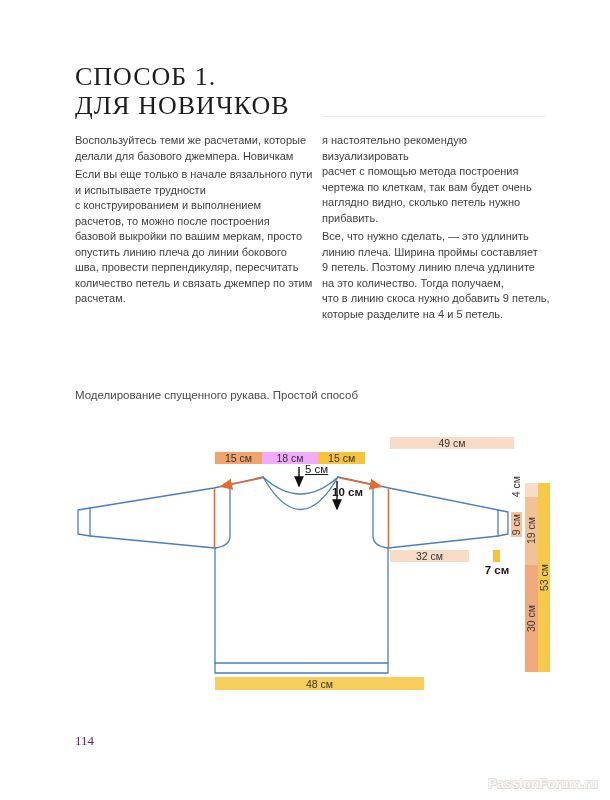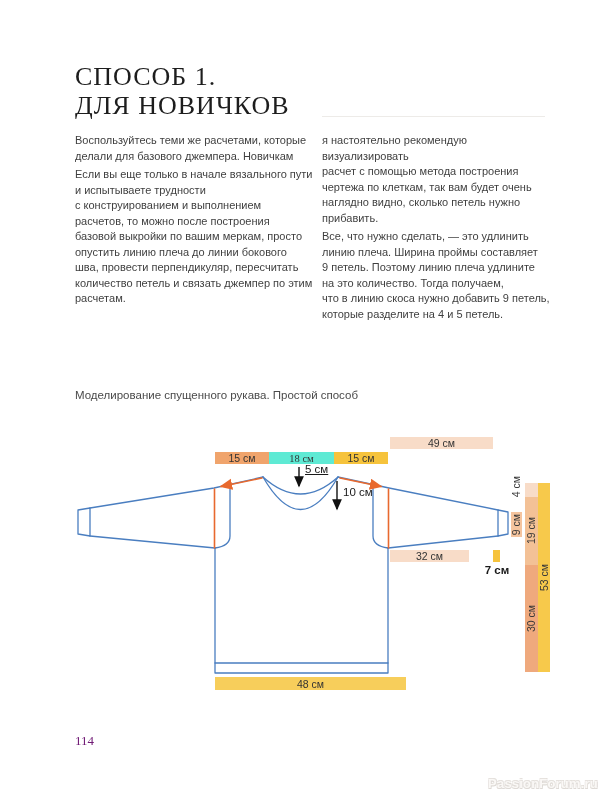--- a/index.html
+++ b/index.html
@@ -48,21 +48,21 @@
     writing-mode:vertical-rl; transform:rotate(180deg);
     font-size:10.5px; color:#3a3a3a; white-space:nowrap; line-height:1;
   }
   .free-label { position:absolute; font-size:11.5px; color:#1a1a1a; white-space:nowrap; }
 
   
   .c-peach-light { background:#f8dcc8; }
   .c-peach-mid   { background:#f3c196; }
   .c-salmon      { background:#efa97d; }
   .c-salmon-deep { background:#f0a46c; }
-  .c-yellow-pale { background:#5eead4;font-family:Liberation Serif, serif; }
+  .c-yellow-pale { background:#f0abfc; }
   .c-gold        { background:#f6c33c; }
   .c-gold-soft   { background:#f7ce5b; }
   .c-gold-bar    { background:#f7c94b; }
   .c-cuff        { background:#f5c49e; }
 
   
   #page-number {
     position:absolute; left:75px; top:733px;
     font-family:"Liberation Serif", serif; font-size:13px; color:#701a75;
   }
@@ -154,25 +154,25 @@
         <path d="M388.5,69 L388.5,128"></path>
       </g>
 
       <g stroke="#111111" stroke-width="1.4" fill="none">
         <path d="M299,47 L299,66" marker-end="url(#arrB)"></path>
         <path d="M337,61 L337,89" marker-end="url(#arrB)"></path>
       </g>
     </svg>
 
     <div class="free-label" style="left:305px; top:43px;text-decoration:underline;">5 см</div>
-    <div class="free-label" style="left:343px; top:66px;">10 см</div>
-
-    <div class="bar c-peach-light" style="left:390px; top:17px; width:103px; height:12px;">49 см</div>
-
-    <div class="bar" style="left:215px; top:32px; width:173px; height:12px;">
+    <div class="free-label" style="left:332px; top:66px;font-weight:bold;">10 см</div>
+
+    <div class="bar c-peach-light" style="left:390px; top:17px; width:124px; height:12px;">49 см</div>
+
+    <div class="bar" style="left:215px; top:32px; width:150px; height:12px;">
       <div class="seg c-salmon-deep" style="width:54px;">15 см</div>
       <div class="seg c-yellow-pale" style="width:65px;">18 см</div>
       <div class="seg c-gold" style="width:54px;">15 см</div>
     </div>
 
     <div class="bar" style="left:390px; top:130px; width:110px; height:12px;gap:24px;">
       <div class="seg c-peach-light" style="width:101px;">32 см</div>
       <div class="seg c-gold" style="width:9px;"></div>
     </div>
     <div class="free-label" style="left:477px; top:144px; width:40px; text-align:center;font-weight:bold;">7 см</div>
@@ -192,20 +192,20 @@
       </div>
       <div class="vbar c-salmon" style="left:0; top:82px; width:13px; height:107px;">
         <span class="vtext">30 см</span>
       </div>
     </div>
 
     <div class="vbar c-gold-bar" style="left:538px; top:63px; width:12px; height:189px;">
       <span class="vtext">53 см</span>
     </div>
 
-    <div class="bar c-gold-soft" style="left:215px; top:257px; width:191px; height:13px;">48 см</div>
+    <div class="bar c-gold-soft" style="left:215px; top:257px; width:209px; height:13px;">48 см</div>
   </div>
 
   <div id="page-number">114</div>
 
   <div id="watermark">PassionForum.ru</div>
 
 </div>
 
 </body></html>

